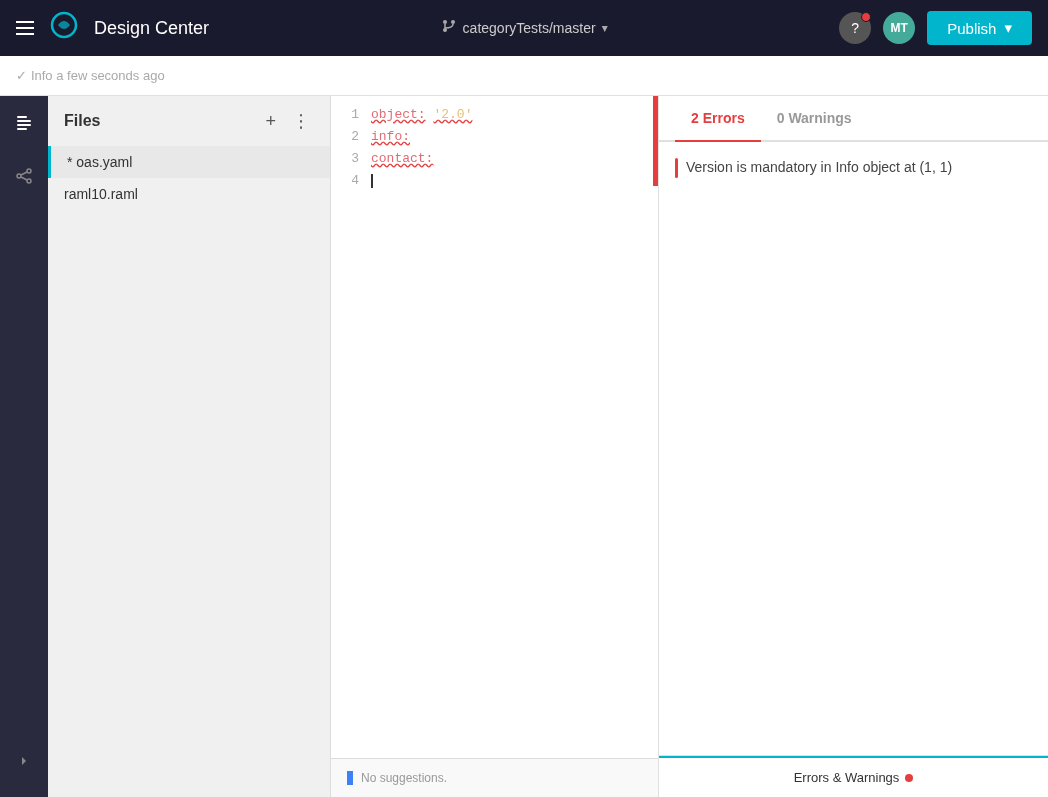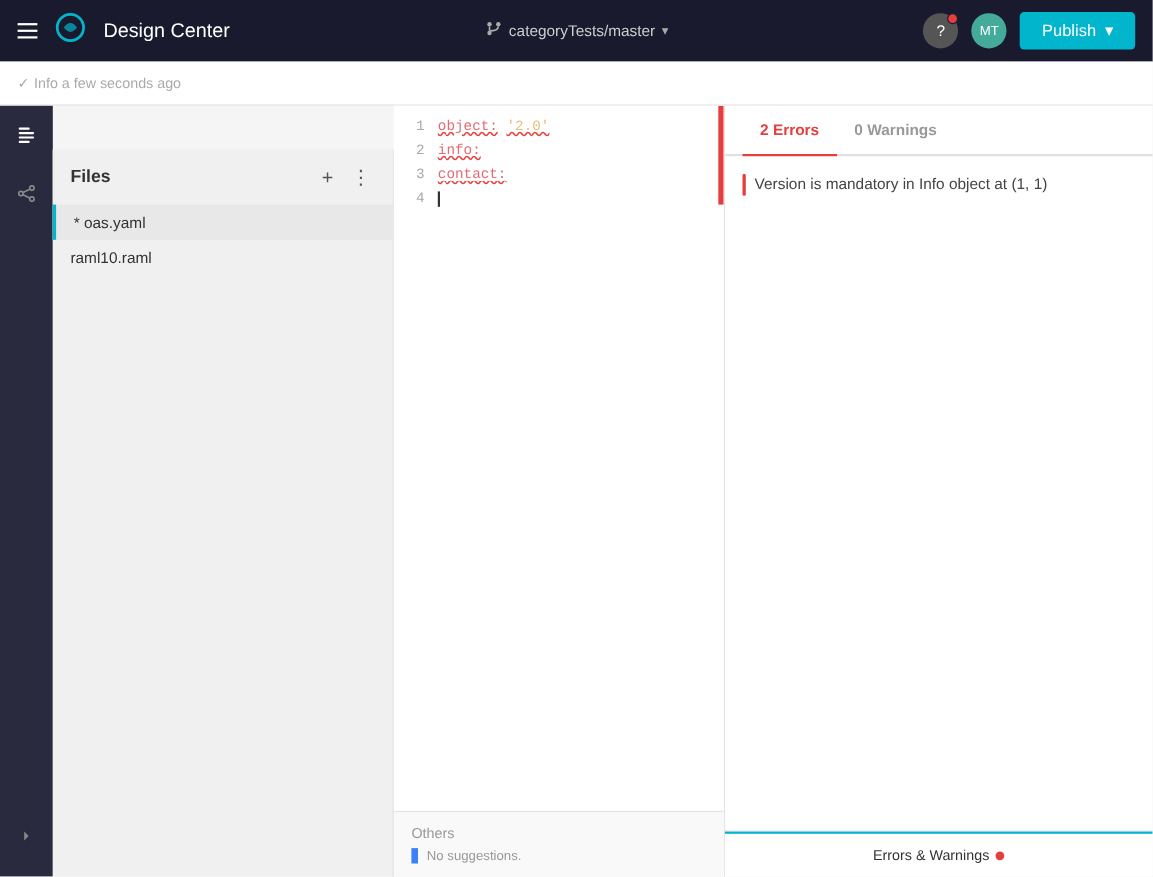--- a/index.html
+++ b/index.html
@@ -94,21 +94,21 @@
     .avatar {
       width: 32px;
       height: 32px;
       border-radius: 50%;
       background: #4a9;
       color: #fff;
       display: flex;
       align-items: center;
       justify-content: center;
       font-size: 12px;
-      font-weight: 400;
+      font-weight: 700;
       cursor: pointer;
     }
     .publish-btn {
       background: #00b5cc;
       color: #fff;
       border: none;
       border-radius: 4px;
       padding: 8px 20px;
       font-size: 15px;
       cursor: pointer;
@@ -168,27 +168,26 @@
     .sidebar-icon-bottom {
       margin-top: auto;
       color: #888;
       font-size: 16px;
       cursor: pointer;
       margin-bottom: 12px;
     }
 
     
     .file-panel {
-      width: 310px;
+      width: 283px;
       background: #f0f0f0;
       border-right: 1px solid #ddd;
       display: flex;
       flex-direction: column;
       flex-shrink: 0;
-      margin-top: 40px;
     }
     .file-panel-header {
       display: flex;
       align-items: center;
       justify-content: space-between;
       padding: 12px 16px;
       background: #f0f0f0;
     }
     .files-title {
       font-size: 16px;
@@ -496,21 +495,20 @@
 
       <div class="code-line">
         <span class="line-num">4</span>
         <span class="line-content">
           <span class="cursor"></span>
         </span>
       </div>
     </div>
 
     <div class="suggestions-panel">
-      <div class="suggestions-title">Others</div>
       <div class="suggestion-item">No suggestions.</div>
     </div>
   </div>
 
   <div class="right-panel">
     <div class="right-panel-tabs">
       <div class="right-tab active">
         <span>2 Errors</span>
       </div>
       <div class="right-tab warnings">

